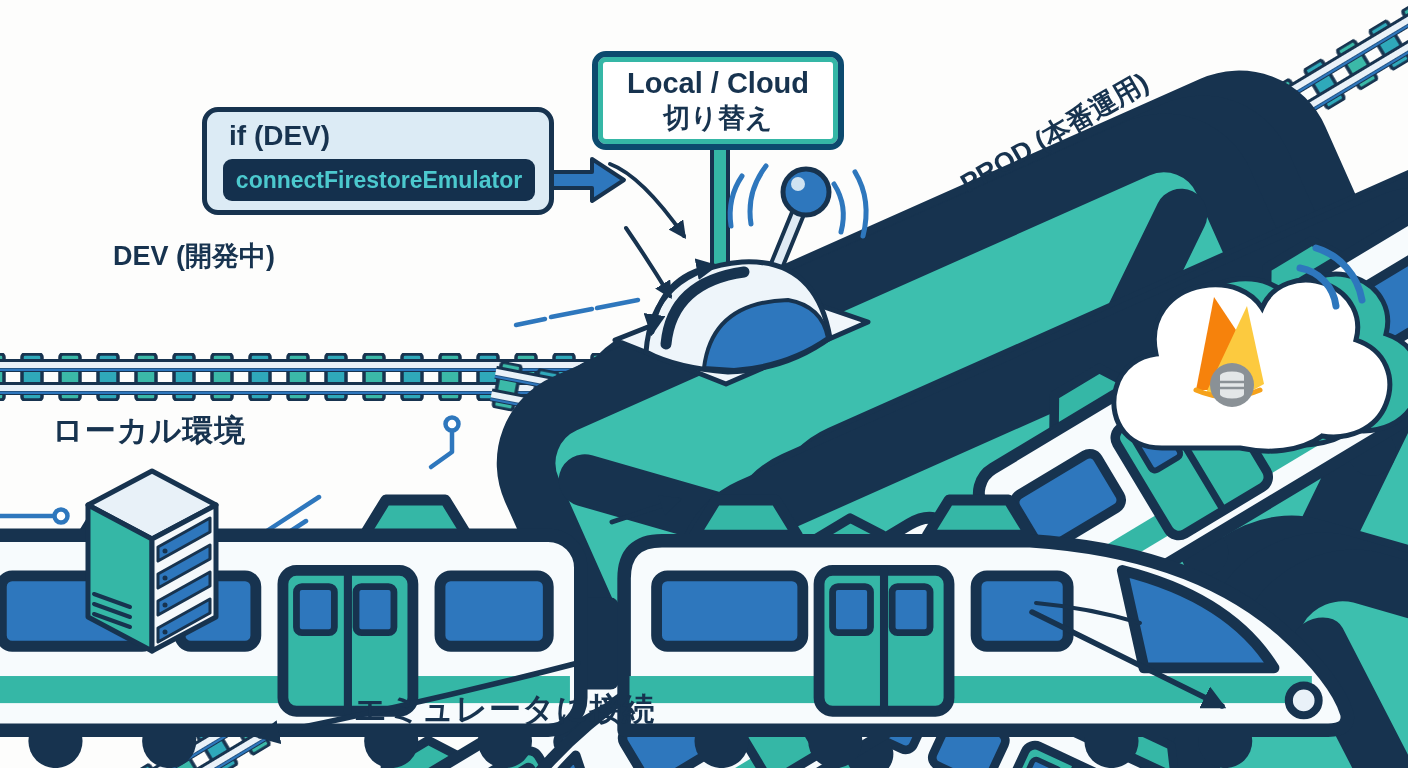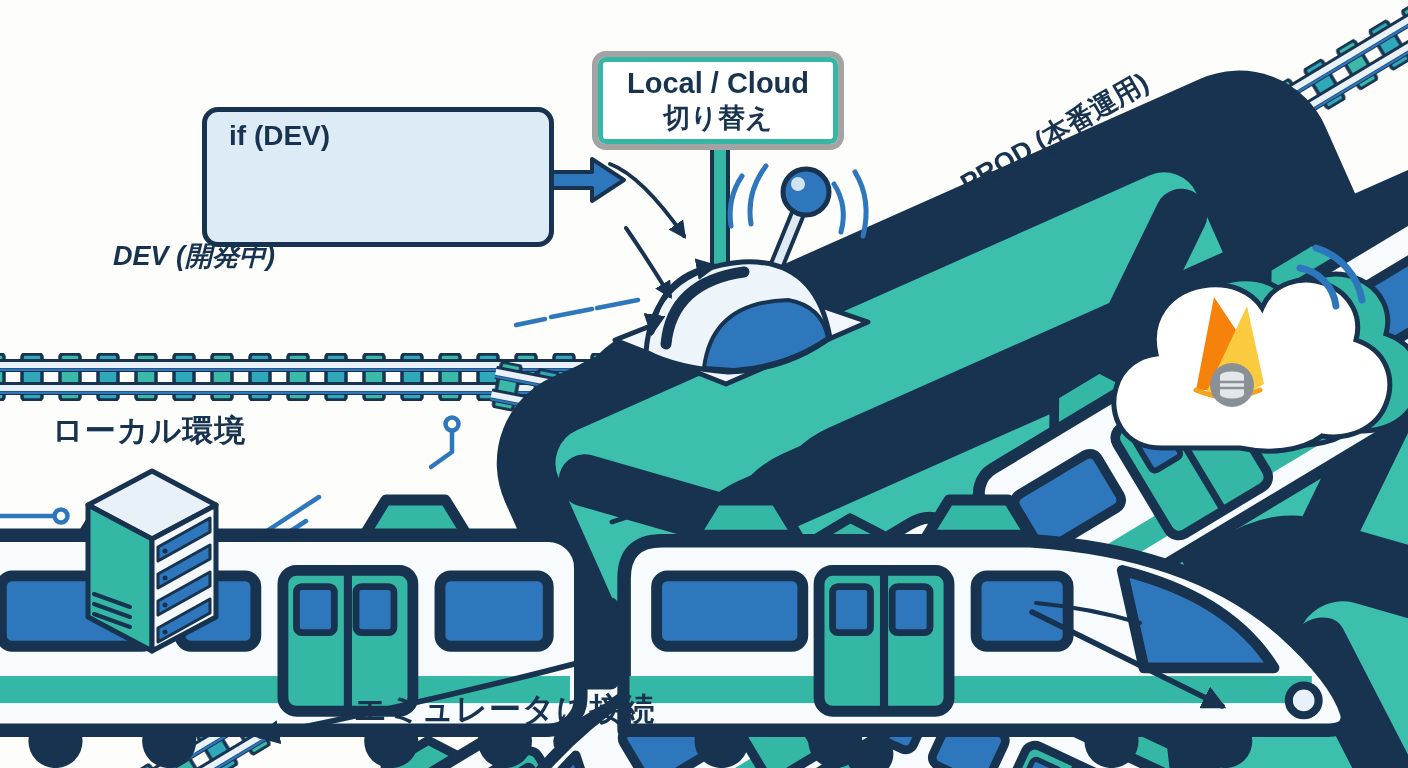--- a/index.html
+++ b/index.html
@@ -1,31 +1,31 @@
 <!DOCTYPE html>
 <html><head>
 <meta charset="utf-8">
 <style>
   html,body{margin:0;padding:0;background:#fff;}
   #stage{position:relative;width:1408px;height:768px;overflow:hidden;background:#fdfdfc;
          font-family:"Liberation Sans","DejaVu Sans",sans-serif;}
   #scene{position:absolute;left:0;top:0;}
   .lbl{position:absolute;font-weight:bold;color:#17334f;white-space:nowrap;}
-  #dev-label{left:113px;top:238px;font-size:27px;font-style:italic;}
+  #dev-label{left:113px;top:238px;font-size:27px;}
   #prod-label{left:963px;top:168px;font-size:27px;transform:rotate(-30deg);transform-origin:0 50%;}
   #local-env-label{left:52px;top:410px;font-size:31px;letter-spacing:1px;}
   #emulator-label{left:354px;top:688px;font-size:32px;letter-spacing:1px;}
   #cloud-env-label{left:797px;top:580px;font-size:32px;line-height:1.32;letter-spacing:1px;}
-  #code-box{position:absolute;left:202px;top:107px;width:352px;height:140px;box-sizing:border-box;
+  #code-box{position:absolute;left:202px;top:107px;width:352px;height:108px;box-sizing:border-box;
             background:#dcebf5;border:5px solid #17334f;border-radius:16px;}
   #code-condition{margin:8px 0 0 22px;font-size:28px;font-weight:bold;color:#17334f;}
   #code-pill{margin:7px 14px 0 16px;height:42px;line-height:42px;border-radius:9px;background:#14304d;
              color:#4cc9ce;font-size:23px;font-weight:bold;text-align:center;white-space:nowrap;}
   #switch-sign{position:absolute;left:592px;top:51px;width:252px;height:99px;box-sizing:border-box;
-               background:#ffffff;border:6px solid #a3a3a3;border-radius:14px;
+               background:#ffffff;border:6px solid #0c4a6e;border-radius:14px;
                box-shadow:inset 0 0 0 5px #35b7a6;text-align:center;}
   #sign-line1{margin-top:10px;font-size:29px;font-weight:bold;color:#17334f;}
   #sign-line2{font-size:27px;font-weight:bold;color:#17334f;text-align:center;}
 </style>
 </head>
 <body>
 
 <div id="stage">
 
 <svg id="scene" width="1408" height="768" viewBox="0 0 1408 768">
@@ -232,20 +232,21 @@
     <path d="M626,228 Q648,260 670,296" stroke-width="4" marker-end="url(#mNavy)"></path>
     <path d="M612,522 L678,500" stroke-width="5" marker-end="url(#mNavy)"></path>
     <path d="M578,663 Q420,704 260,736" stroke-width="5.5" marker-end="url(#mNavy)"></path>
     <path d="M1032,612 L1222,706" stroke-width="5.5" marker-end="url(#mNavy)"></path>
     <path d="M1036,603 Q1090,608 1140,623" stroke-width="4"></path>
   </g>
 </svg>
 
 <div id="code-box">
   <div id="code-condition">if (DEV)</div>
+  <div id="code-pill">connectFirestoreEmulator</div>
 </div>
 
 <div id="switch-sign">
   <div id="sign-line1">Local / Cloud</div>
   <div id="sign-line2">切り替え</div>
 </div>
 
 <div id="dev-label" class="lbl">DEV (開発中)</div>
 <div id="prod-label" class="lbl">PROD (本番運用)</div>
 <div id="local-env-label" class="lbl">ローカル環境</div>

